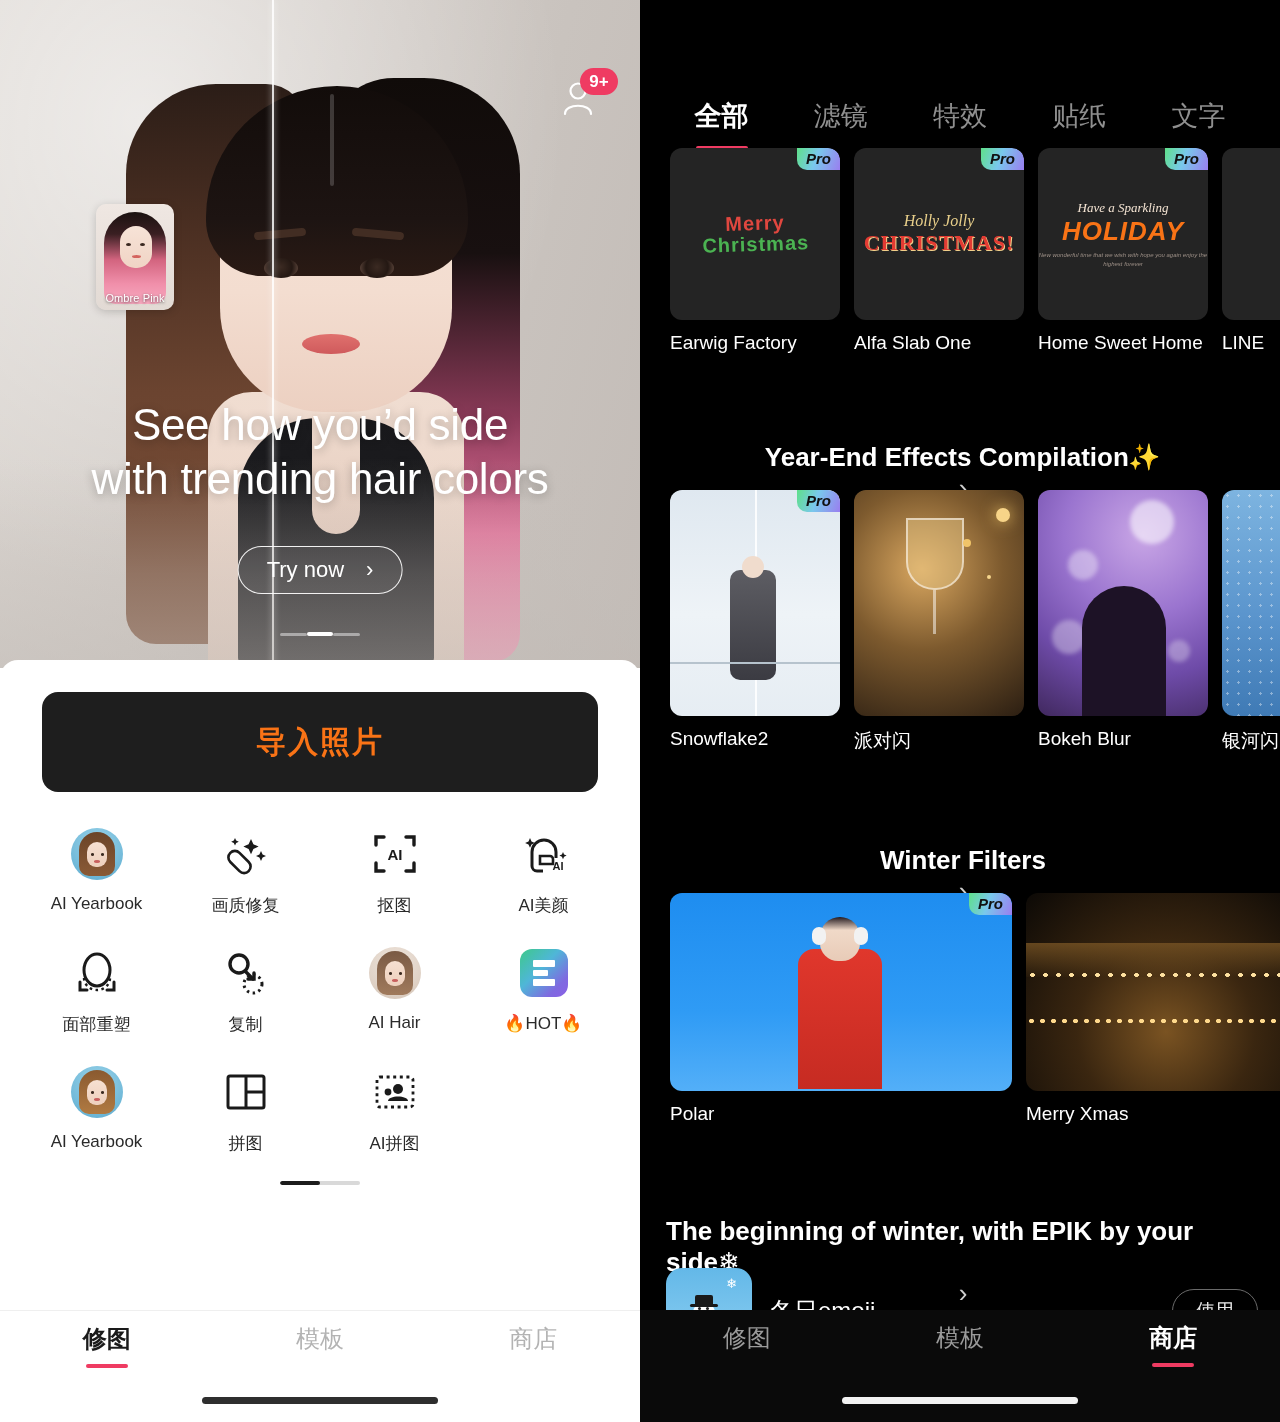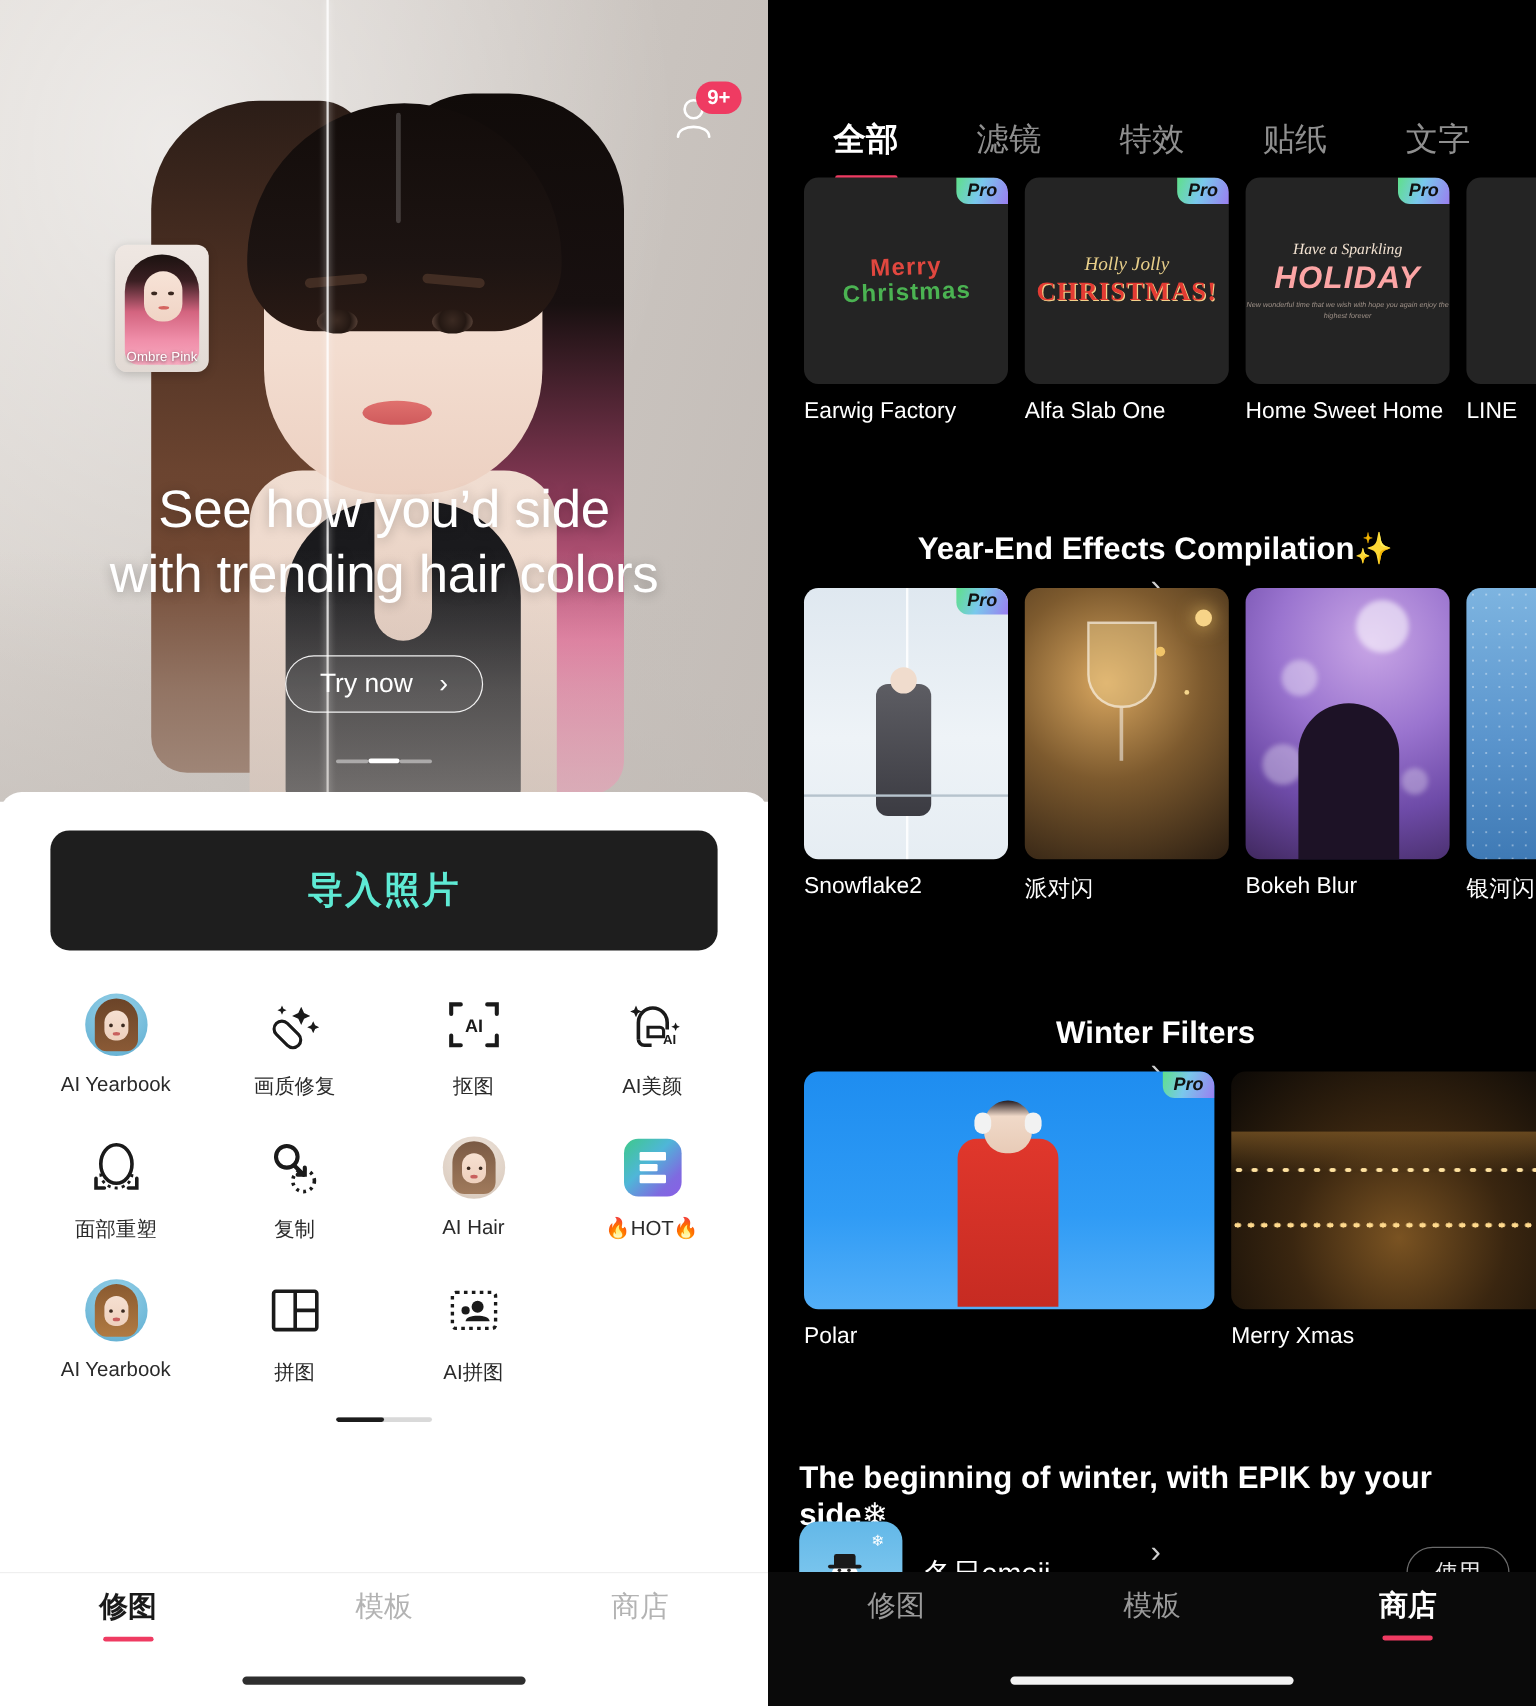--- a/index.html
+++ b/index.html
@@ -154,21 +154,21 @@
   .hero-dots i { display:block; height:3px; background:rgba(255,255,255,.45); border-radius:2px; flex:1; }
   .hero-dots i.on { background:#fff; height:4px; }
 
   
   .sheet {
     position:absolute; left:0; top:660px; width:640px; height:762px;
     background:#fff; border-radius:18px 18px 0 0; z-index:12;
   }
   .import-btn {
     margin:32px auto 0; width:556px; height:100px; border-radius:16px;
-    background:#1e1e1e; color:#5eead4;
+    background:#1e1e1e; color:#f97316;
     display:flex; align-items:center; justify-content:center;
     font-size:30px; font-weight:700; letter-spacing:2px;
   }
   .tools {
     margin:34px auto 0; width:596px;
     display:grid; grid-template-columns:repeat(4,1fr); row-gap:28px;
   }
   .tool { display:flex; flex-direction:column; align-items:center; gap:12px; }
   .tool-ico { width:56px; height:56px; display:flex; align-items:center; justify-content:center; }
   .tool-label { font-size:17px; color:#2a2a2a; }
@@ -242,21 +242,21 @@
   .font-thumb { width:170px; height:172px; background:#242424; display:flex; align-items:center; justify-content:center; }
   .xmas1 { font-size:20px; font-weight:700; line-height:1.05; text-align:center; transform:rotate(-2deg); }
   .xmas1 .a { color:#e0473f; letter-spacing:1px; }
   .xmas1 .b { color:#4bb352; letter-spacing:1px; }
   .xmas2 { text-align:center; }
   .xmas2 .a { color:#e8cf8a; font-style:italic; font-family:"Liberation Serif",serif; font-size:16px; display:block; }
   .xmas2 .b { color:#e33b33; font-weight:700; font-size:22px; letter-spacing:1px; display:block;
               text-shadow:1px 1px 0 #f2d08a; font-family:"Liberation Serif",serif; }
   .xmas3 { text-align:center;font-style:italic; }
   .xmas3 .a { color:#f3e3d2; font-family:"Liberation Serif",serif; font-size:13px; display:block; }
-  .xmas3 .b { color:#fca5a5; font-weight:700; font-size:26px; letter-spacing:1px; display:block; }
+  .xmas3 .b { color:#f97316; font-weight:700; font-size:26px; letter-spacing:1px; display:block; }
   .xmas3 .c { color:#9c8f86; font-size:6px; display:block; margin-top:4px; line-height:1.5; }
 
   .sec-head {
     position:absolute; left:0; width:640px; padding:0 20px 0 26px;
     display:flex; align-items:center; justify-content:space-between;flex-direction:column;
   }
   .sec-title { font-size:26px; font-weight:700; color:#fff; }
   .chev { font-size:26px; color:#cfcfcf; }
 
   .eff-thumb { width:170px; height:226px; }

